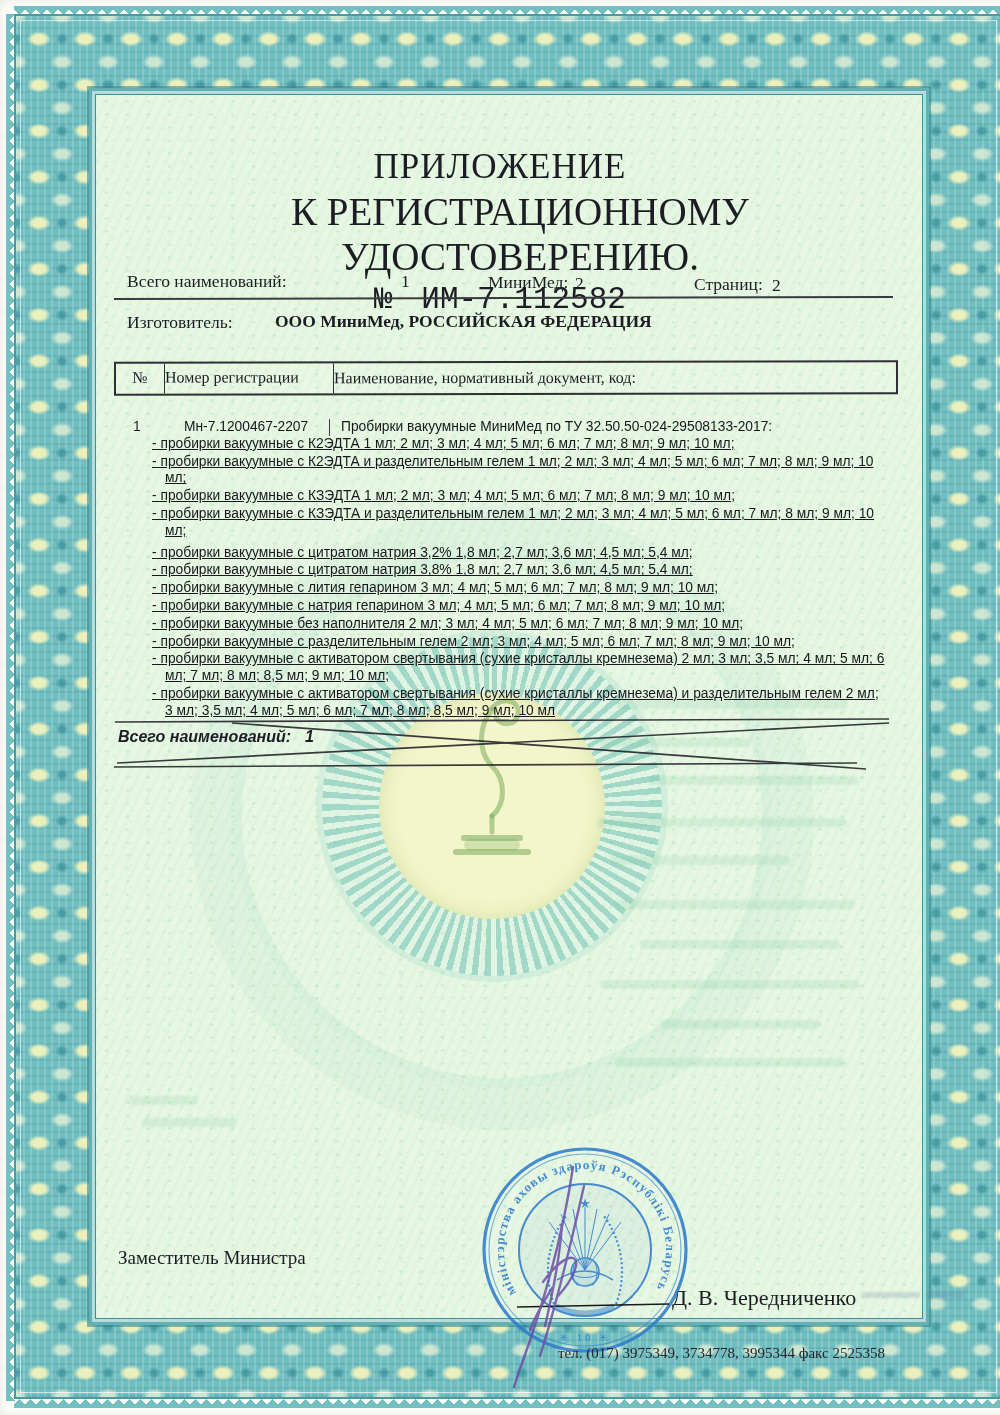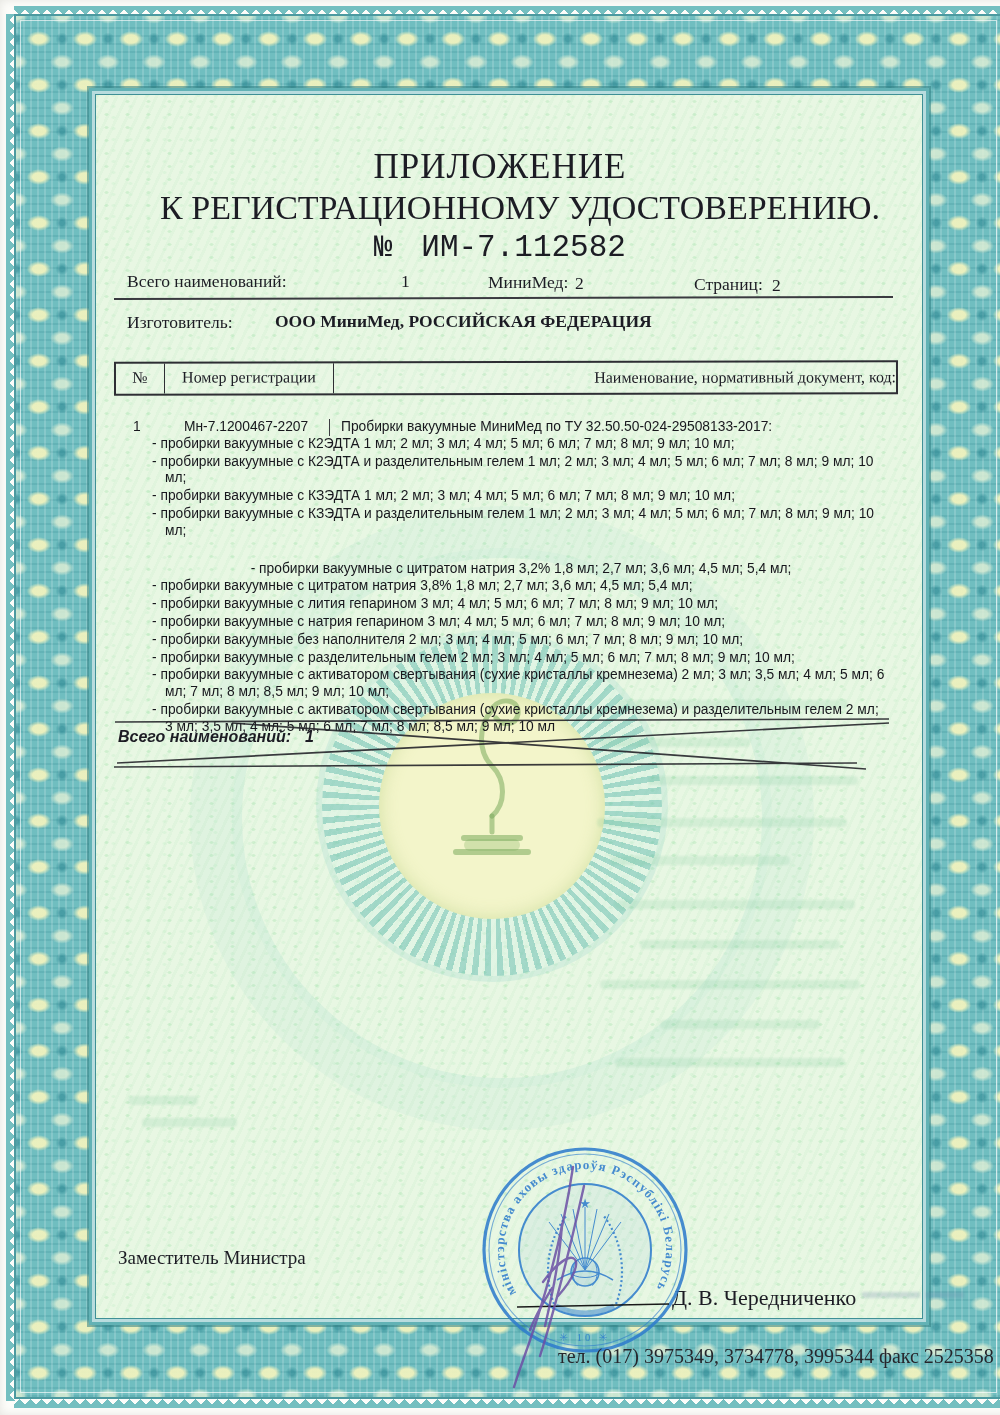--- a/index.html
+++ b/index.html
@@ -58,47 +58,47 @@
     background:repeating-conic-gradient(rgba(96,186,175,.50) 0deg 2.2deg, rgba(218,242,230,.45) 2.2deg 4.4deg);
     box-shadow:0 0 0 6px rgba(140,210,200,.22);z-index:2;}
   .rosette::before{content:'';position:absolute;inset:57px;border-radius:50%;
     background:#f3f5ca;box-shadow:inset 0 0 18px rgba(170,200,120,.45);}
   .rosette svg{position:absolute;left:104px;top:46px;z-index:1;}
   .ghost{position:absolute;height:9px;border-radius:4px;background:rgba(105,195,140,.16);
     filter:blur(1.2px);z-index:2;}
   
   .title-block{position:absolute;left:95px;top:147px;width:810px;text-align:center;z-index:3;}
   .title-1{font-size:35px;letter-spacing:1px;}
-  .title-2{font-size:34px;margin-top:2px;margin-left:40px;}
+  .title-2{font-size:39px;margin-top:2px;margin-left:40px;}
   .title-3{font-size:31px;margin-top:3px;word-spacing:10px;font-family:Liberation Mono, monospace;}
   .abs{position:absolute;z-index:3;}
   .meta{font-size:17.5px;}
   .bold{font-weight:bold;}
   .rule{position:absolute;height:2px;background:#3a3a40;z-index:3;}
   .thead{position:absolute;left:114px;top:361px;width:780px;height:30px;z-index:3;
     border:2px solid #2e2e34;display:flex;align-items:center;font-size:16px;
     transform:rotate(-0.1deg);background:rgba(255,255,255,.06);}
   .thead .c1{width:48px;text-align:center;border-right:1.5px solid #2e2e34;align-self:stretch;line-height:28px;}
-  .thead .c2{width:168px;text-align:center;border-right:1.5px solid #2e2e34;align-self:stretch;line-height:28px;}
-  .thead .c3{flex:1;text-align:right;}
+  .thead .c2{width:168px;border-right:1.5px solid #2e2e34;align-self:stretch;line-height:28px;}
+  .thead .c3{flex:1;text-align:left;}
   .list{position:absolute;left:118px;top:419px;width:772px;z-index:3;
     font-family:"Liberation Sans","DejaVu Sans",sans-serif;font-size:13.8px;
     line-height:16.8px;color:#17171d;}
   .row1{display:flex;}
   .row1 .num{width:66px;padding-left:15px;box-sizing:border-box;}
   .row1 .reg{width:146px;border-right:1.2px solid #3c3c42;box-sizing:border-box;}
   .row1 .name{flex:1;padding-left:4px;margin-left:7px;}
-  .product-item{padding-left:47px;text-indent:-13px;margin-bottom:1px;}
-  .product-item:nth-child(5){margin-top:21px;text-align:center;}
+  .product-item{padding-left:47px;text-indent:-13px;margin-bottom:1px;text-decoration:underline;}
+  .product-item:nth-child(5){margin-top:5px;}
   .total-line{position:absolute;left:118px;top:728px;z-index:3;
     font-family:"Liberation Sans","DejaVu Sans",sans-serif;font-size:16px;font-weight:bold;font-style:italic;}
   .total-line .v{margin-left:14px;}
   .position-title{font-size:19px;}
   .signer-name{font-size:22px;}
-  .phone-line{font-size:20px;z-index:6;color:#26262c;}
+  .phone-line{font-size:15px;z-index:6;color:#26262c;}
   .micro{position:absolute;height:6px;background:rgba(95,125,165,.22);filter:blur(.8px);z-index:3;}
   .overlay{position:absolute;left:0;top:0;z-index:4;pointer-events:none;}
 </style>
 </head>
 <body>
 
 <div class="page">
 
   <div class="saw saw-top"></div>
   <div class="saw saw-bottom"></div>

